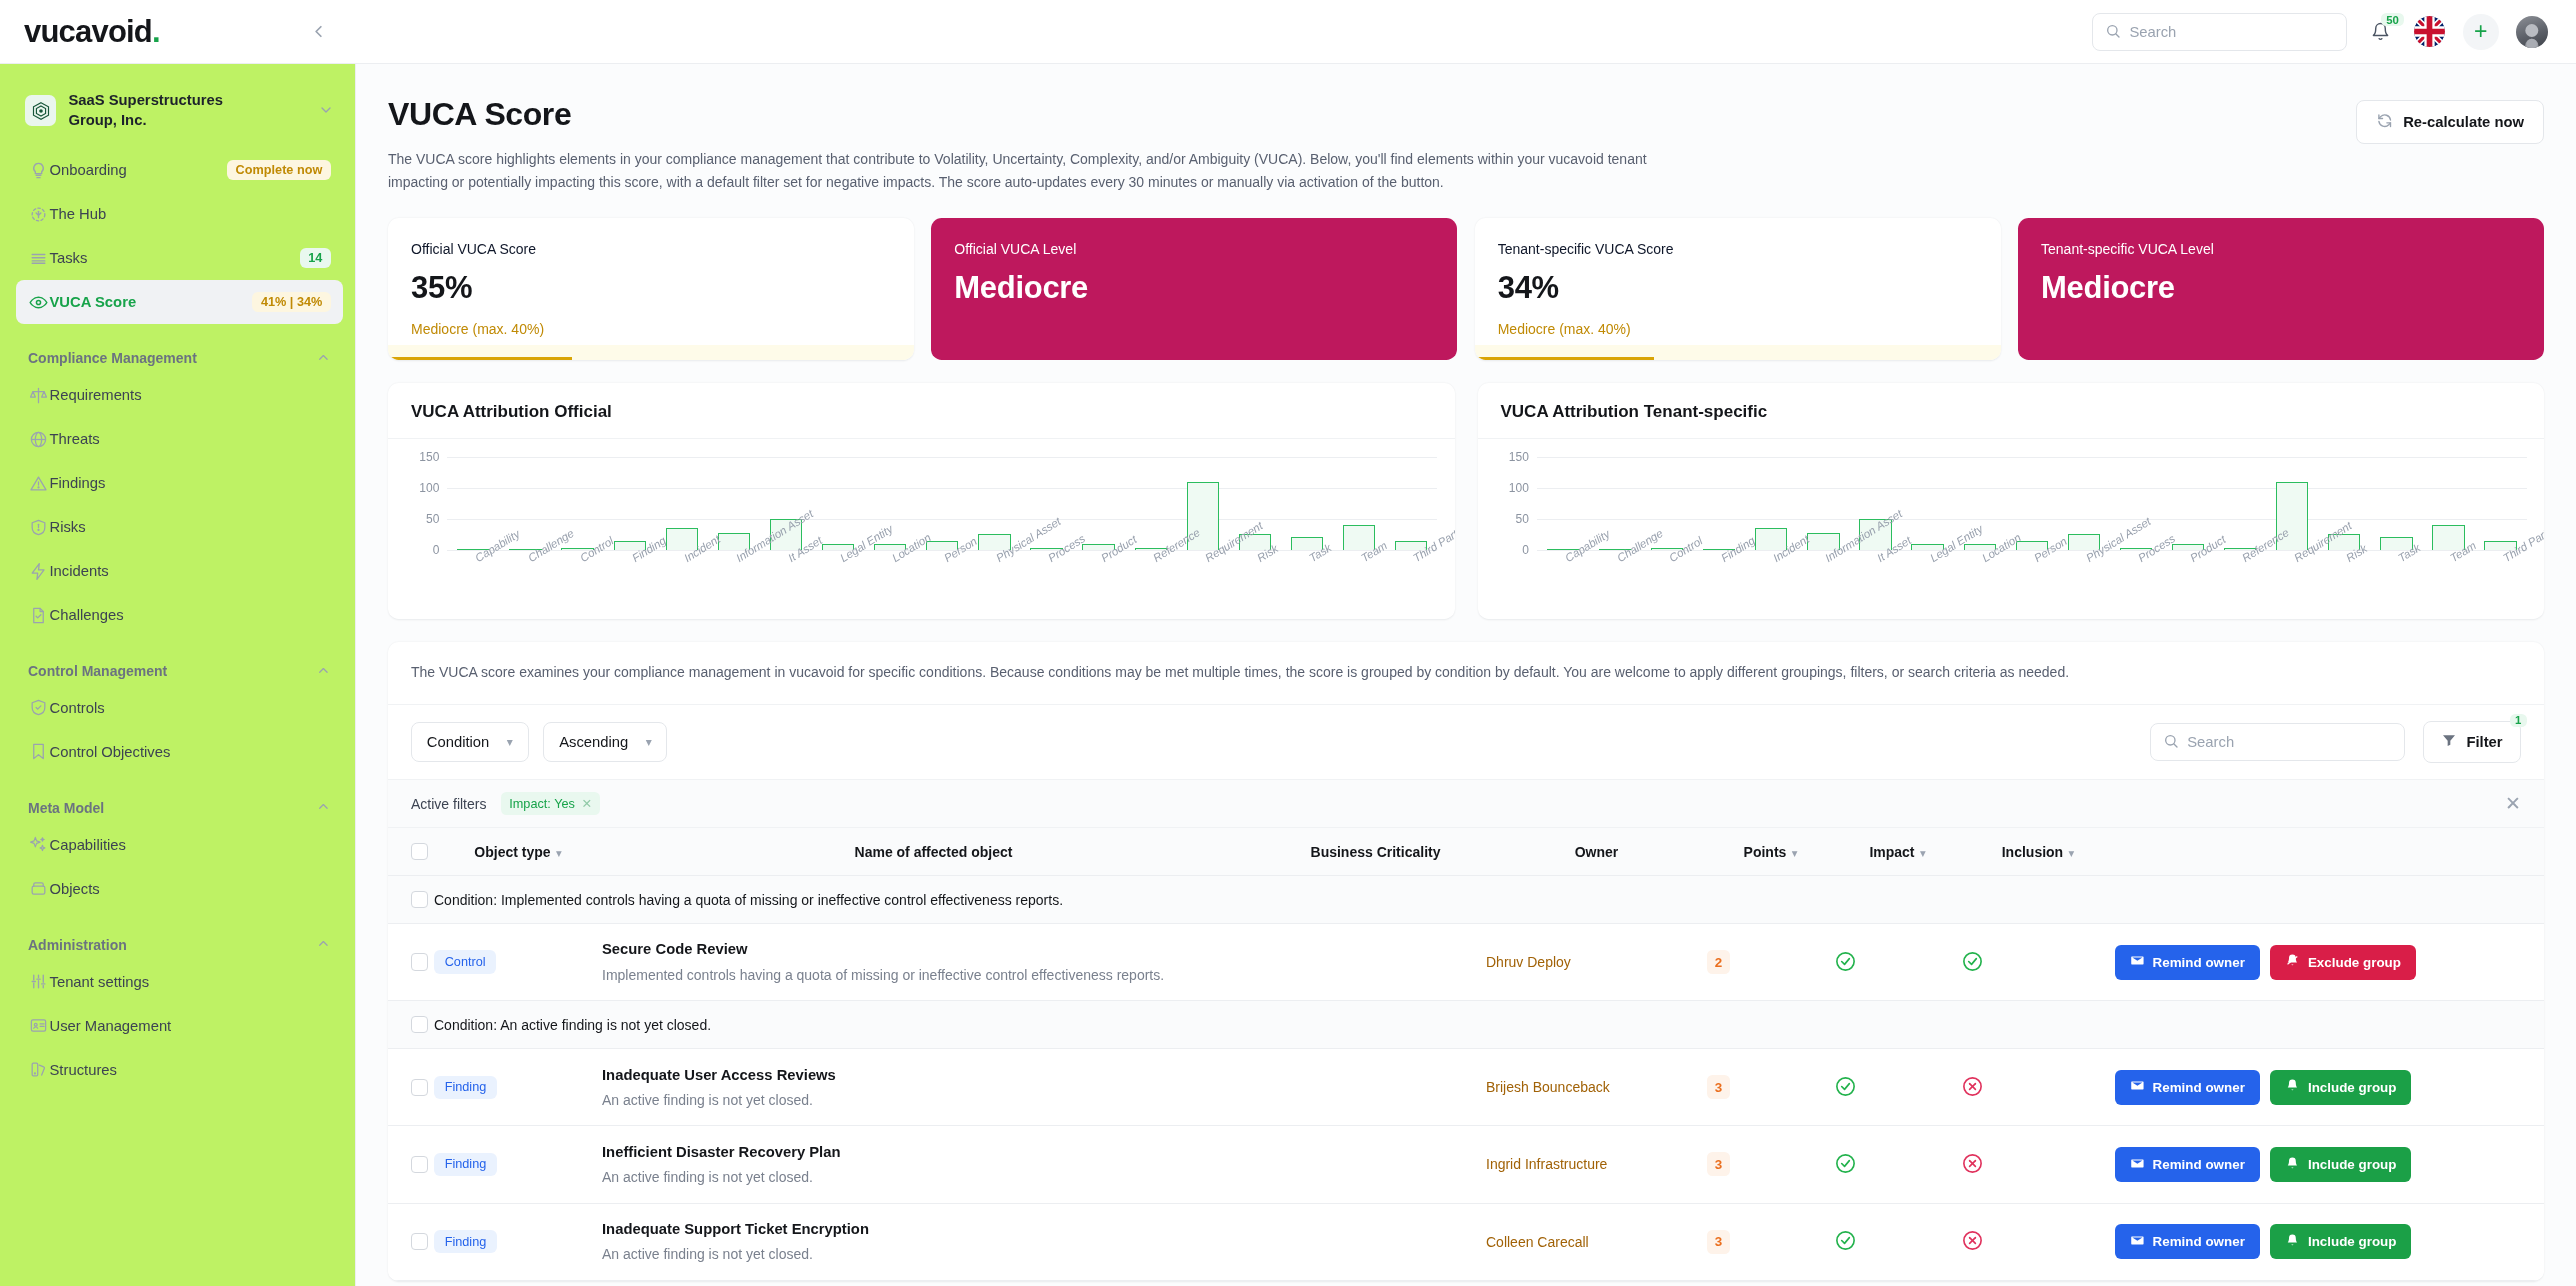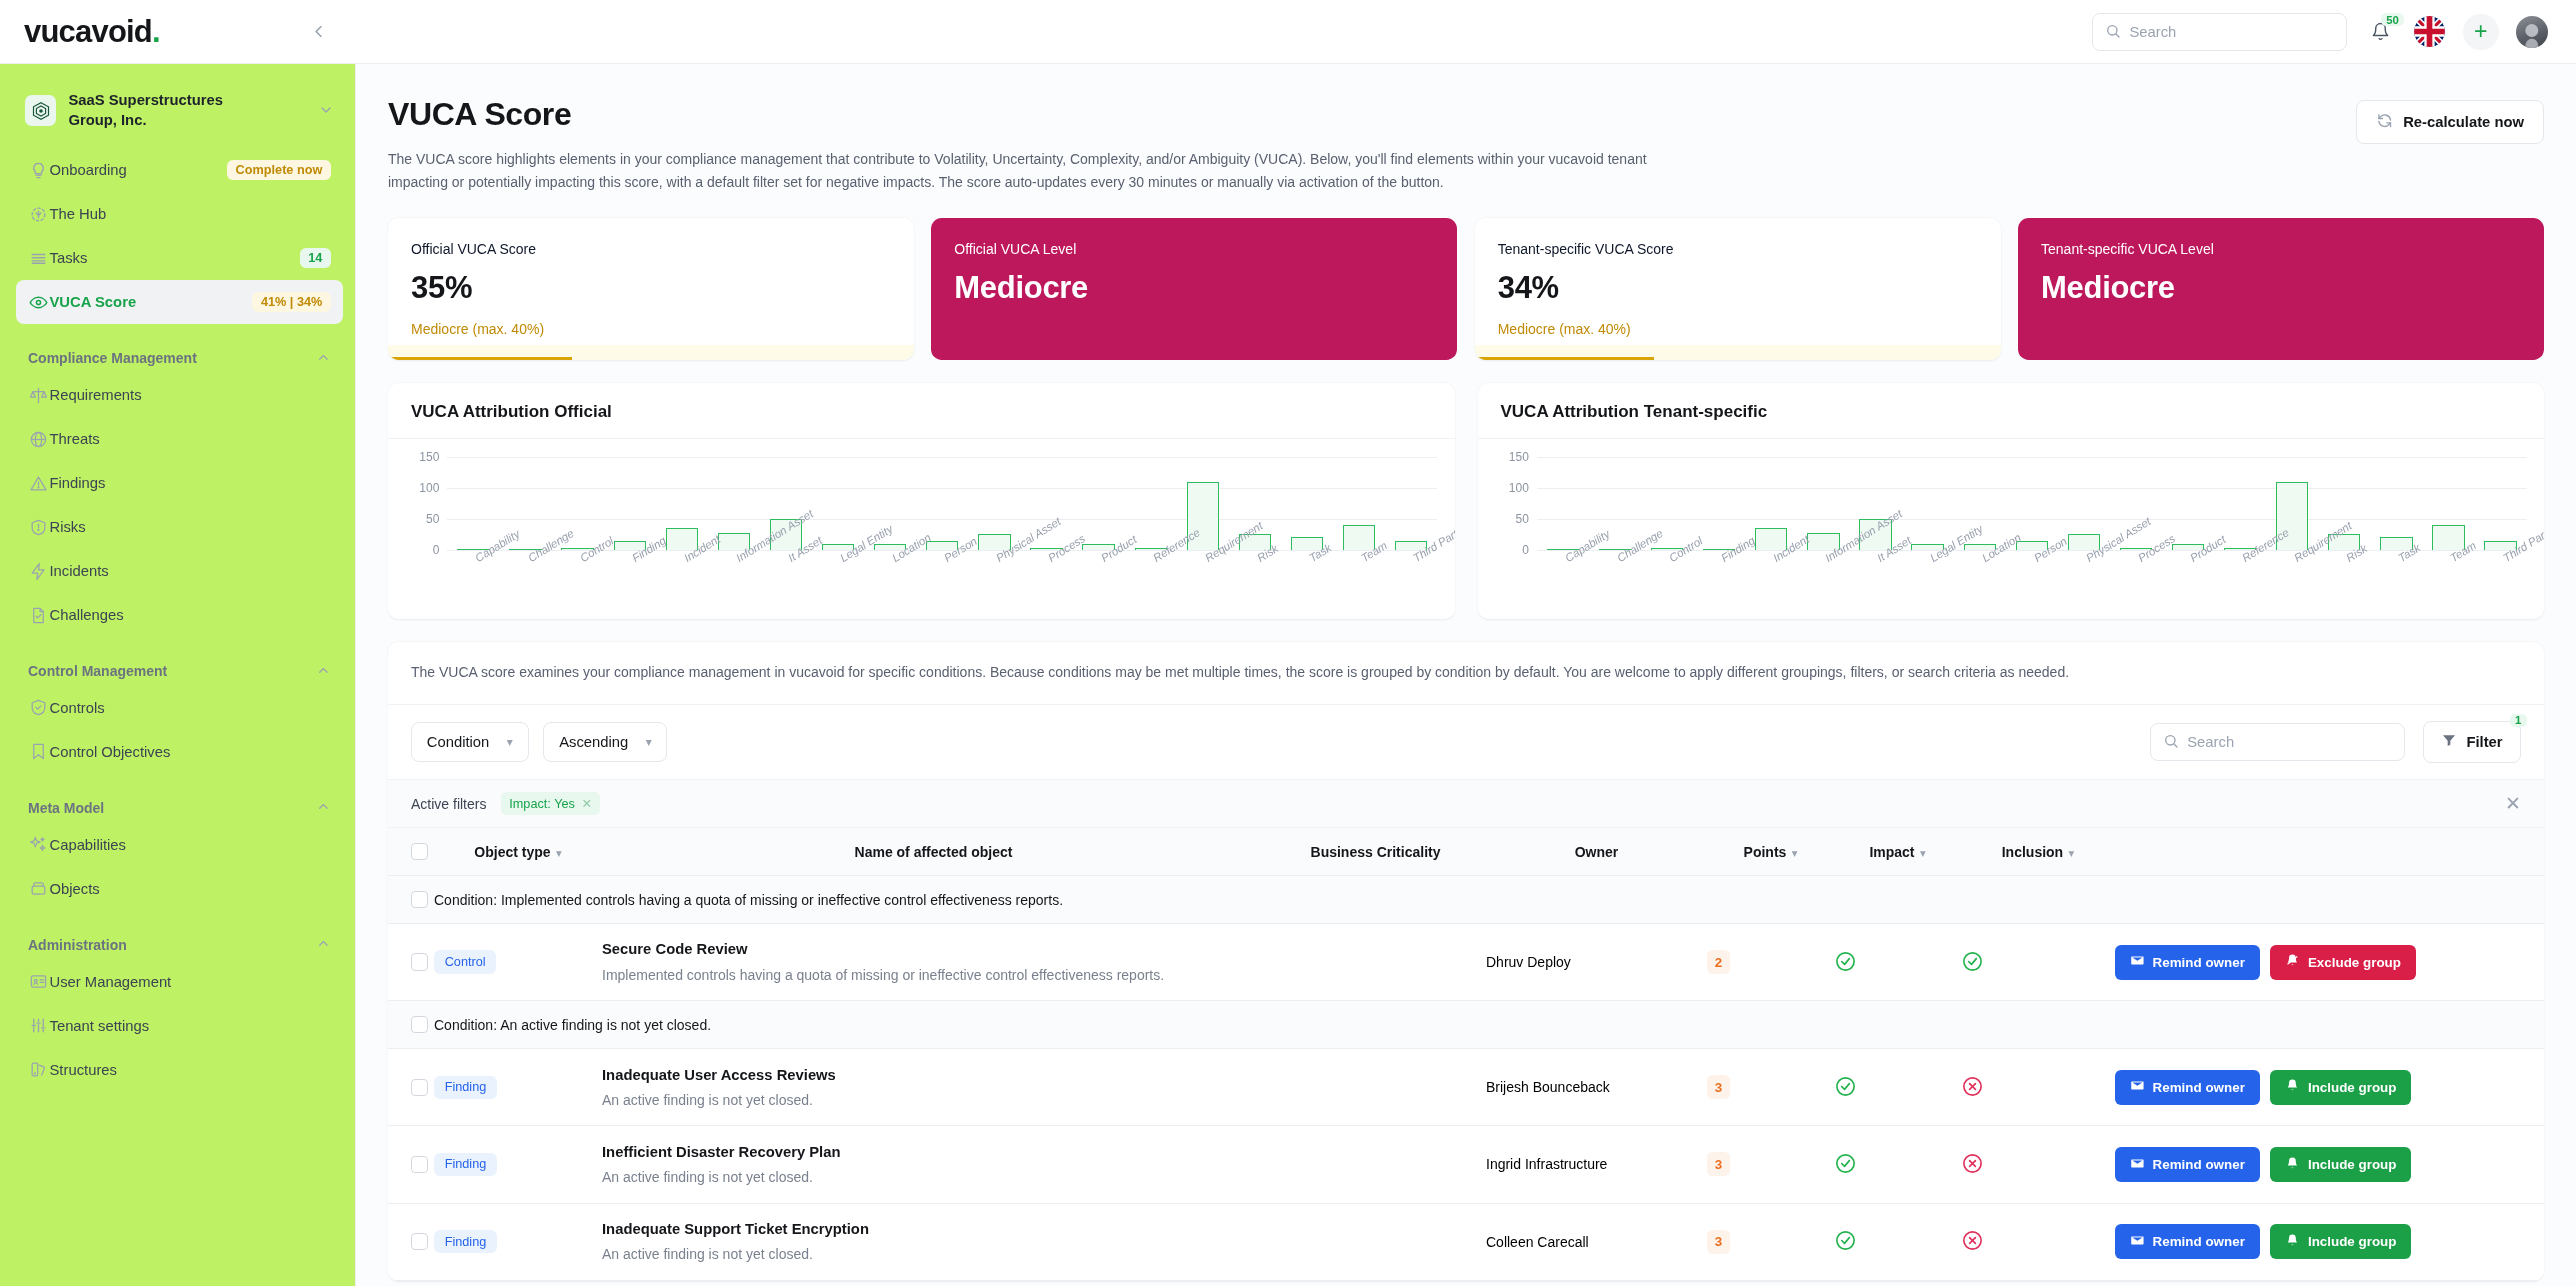--- a/index.html
+++ b/index.html
@@ -313,21 +313,21 @@
     width: 17.4px; height: 17.4px; border: 1.3px solid #d4d8de;
     border-radius: 4px; background: #fff; cursor: pointer;
   }
   .tag {
     display: inline-block; background: #eaf2fe; color: #2563eb;
     font-size: 12.7px; font-weight: 500; border-radius: 6px;
     padding: 4.7px 10.7px;
   }
   .obj-name { font-size: 14.8px; font-weight: 700; color: #14161a; }
   .obj-desc { font-size: 14px; color: #7a818e; margin-top: 9.4px; }
-  .owner-txt { font-size: 14px; color: #000000; }
+  .owner-txt { font-size: 14px; color: #a16207; }
   .points {
     display: inline-flex; align-items: center; justify-content: center;
     min-width: 23px; height: 24px; border-radius: 5.4px;
     background: #fef3ea; color: #ea6f1f; font-size: 13.4px; font-weight: 600;
     padding: 0 6.7px;
   }
   .status-ico { width: 23px; height: 23px; display: inline-block; }
   .actions { display: flex; gap: 10.7px; padding-right: 23px; justify-content: flex-start; }
   .btn {
     display: inline-flex; align-items: center; gap: 8px;
@@ -578,37 +578,37 @@
     </div>
 
     <div class="nav-group">
       <span class="gl">Administration</span>
       <span class="gc"><svg width="14.8" height="14.8" viewBox="0 0 24 24" fill="none" stroke="currentColor" stroke-width="2" stroke-linecap="round" stroke-linejoin="round">
             <polyline points="18 15 12 9 6 15"></polyline>
           </svg></span>
     </div>
     <div class="nav-item">
       <span class="nav-ico">
+          <svg width="19" height="19" viewBox="0 0 24 24" fill="none" stroke="currentColor" stroke-width="1.7" stroke-linecap="round">
+            <path d="M6 4v6M6 14v6M12 4v3M12 11v9M18 4v9M18 17v3"></path>
+            <path d="M4 12h4M10 9h4M16 15h4"></path>
+          </svg>
+        </span>
+      <span class="lbl">Tenant settings</span>
+    </div>
+    <div class="nav-item">
+      <span class="nav-ico">
           <svg width="19" height="19" viewBox="0 0 24 24" fill="none" stroke="currentColor" stroke-width="1.6" stroke-linecap="round" stroke-linejoin="round">
             <rect x="3" y="5" width="18" height="14" rx="2"></rect>
             <circle cx="8.5" cy="11" r="1.8"></circle>
             <path d="M6 15.5c.6-1.2 1.6-1.8 2.5-1.8s1.9.6 2.5 1.8"></path>
             <path d="M14 10h5M14 13h5"></path>
           </svg>
         </span>
       <span class="lbl">User Management</span>
-    </div>
-    <div class="nav-item">
-      <span class="nav-ico">
-          <svg width="19" height="19" viewBox="0 0 24 24" fill="none" stroke="currentColor" stroke-width="1.7" stroke-linecap="round">
-            <path d="M6 4v6M6 14v6M12 4v3M12 11v9M18 4v9M18 17v3"></path>
-            <path d="M4 12h4M10 9h4M16 15h4"></path>
-          </svg>
-        </span>
-      <span class="lbl">Tenant settings</span>
     </div>
     <div class="nav-item">
       <span class="nav-ico">
           <svg width="19" height="19" viewBox="0 0 24 24" fill="none" stroke="currentColor" stroke-width="1.6" stroke-linecap="round" stroke-linejoin="round">
             <rect x="4" y="4" width="7" height="16" rx="1.5"></rect>
             <path d="M13 6.5l5.5 2.2a1.5 1.5 0 0 1 .8 2L16 19"></path>
             <circle cx="7.5" cy="17" r=".6" fill="currentColor"></circle>
           </svg>
         </span>
       <span class="lbl">Structures</span>

